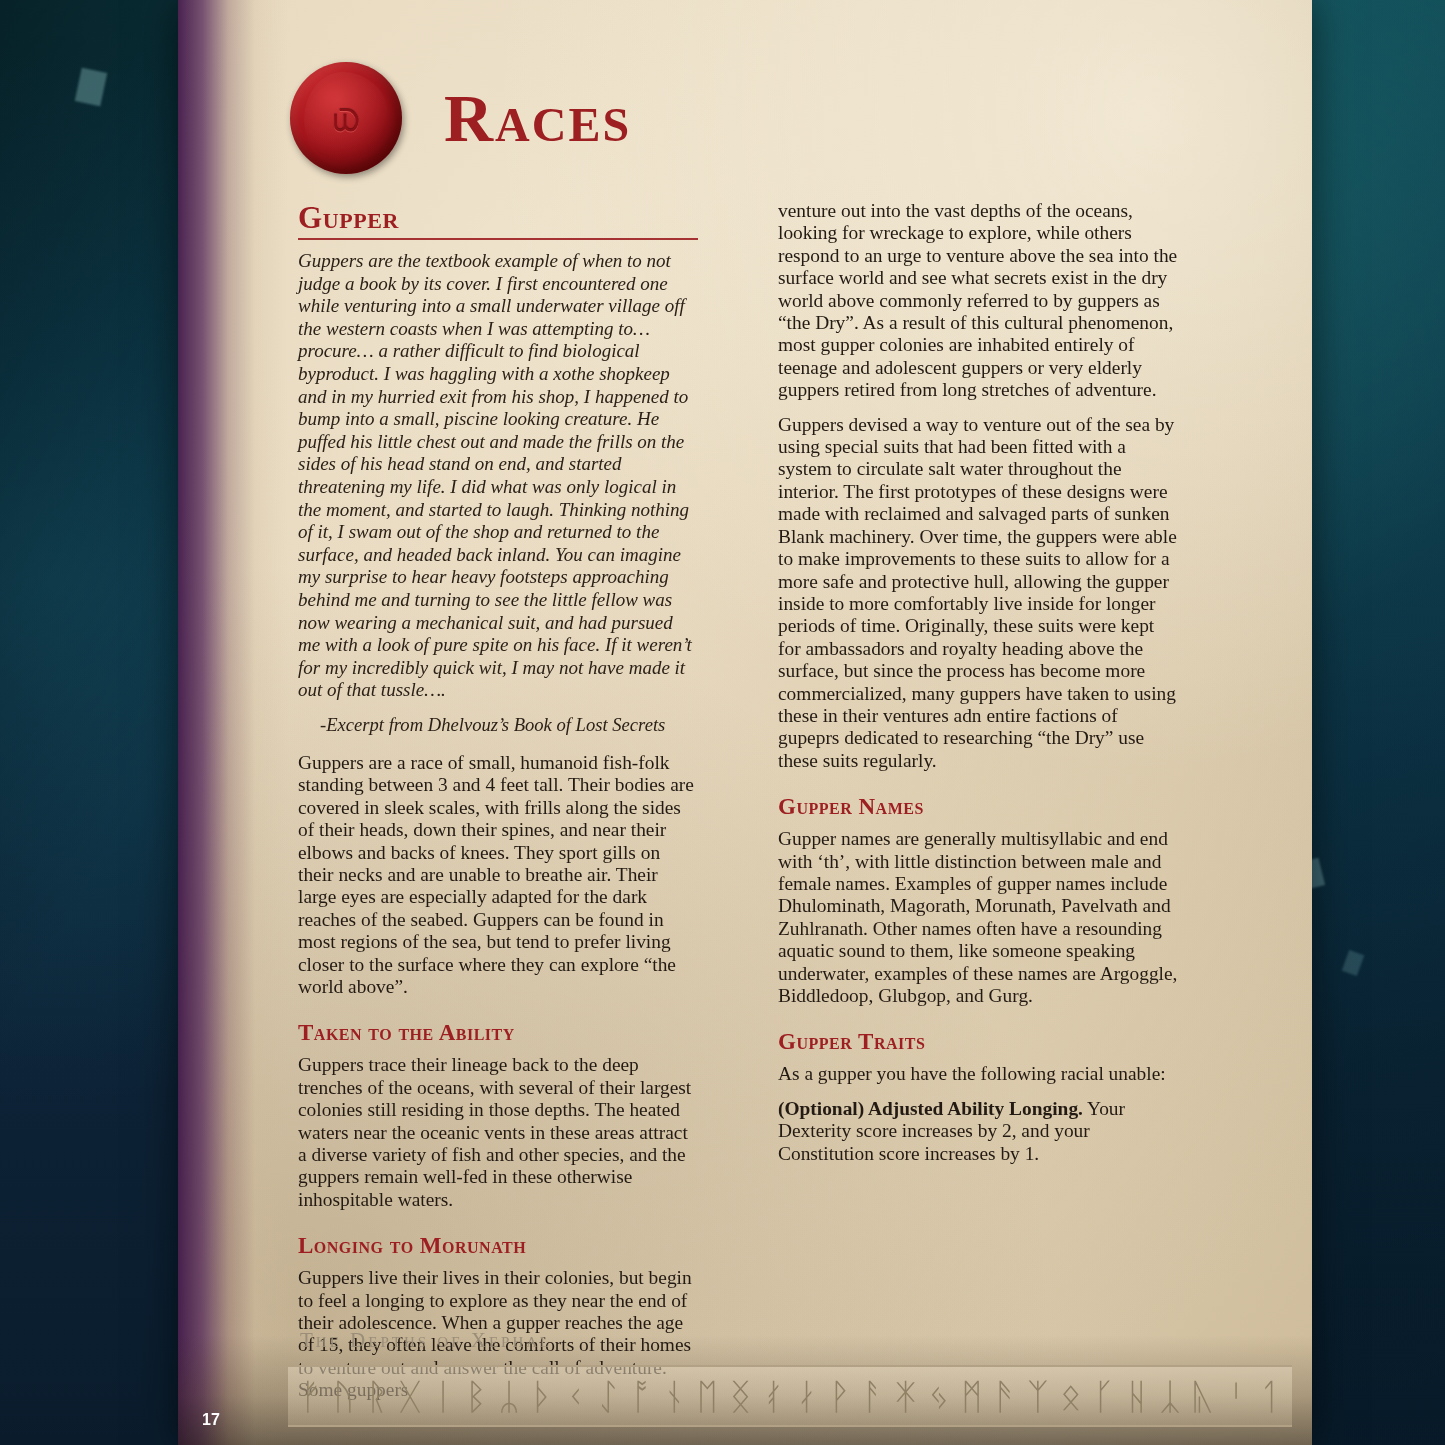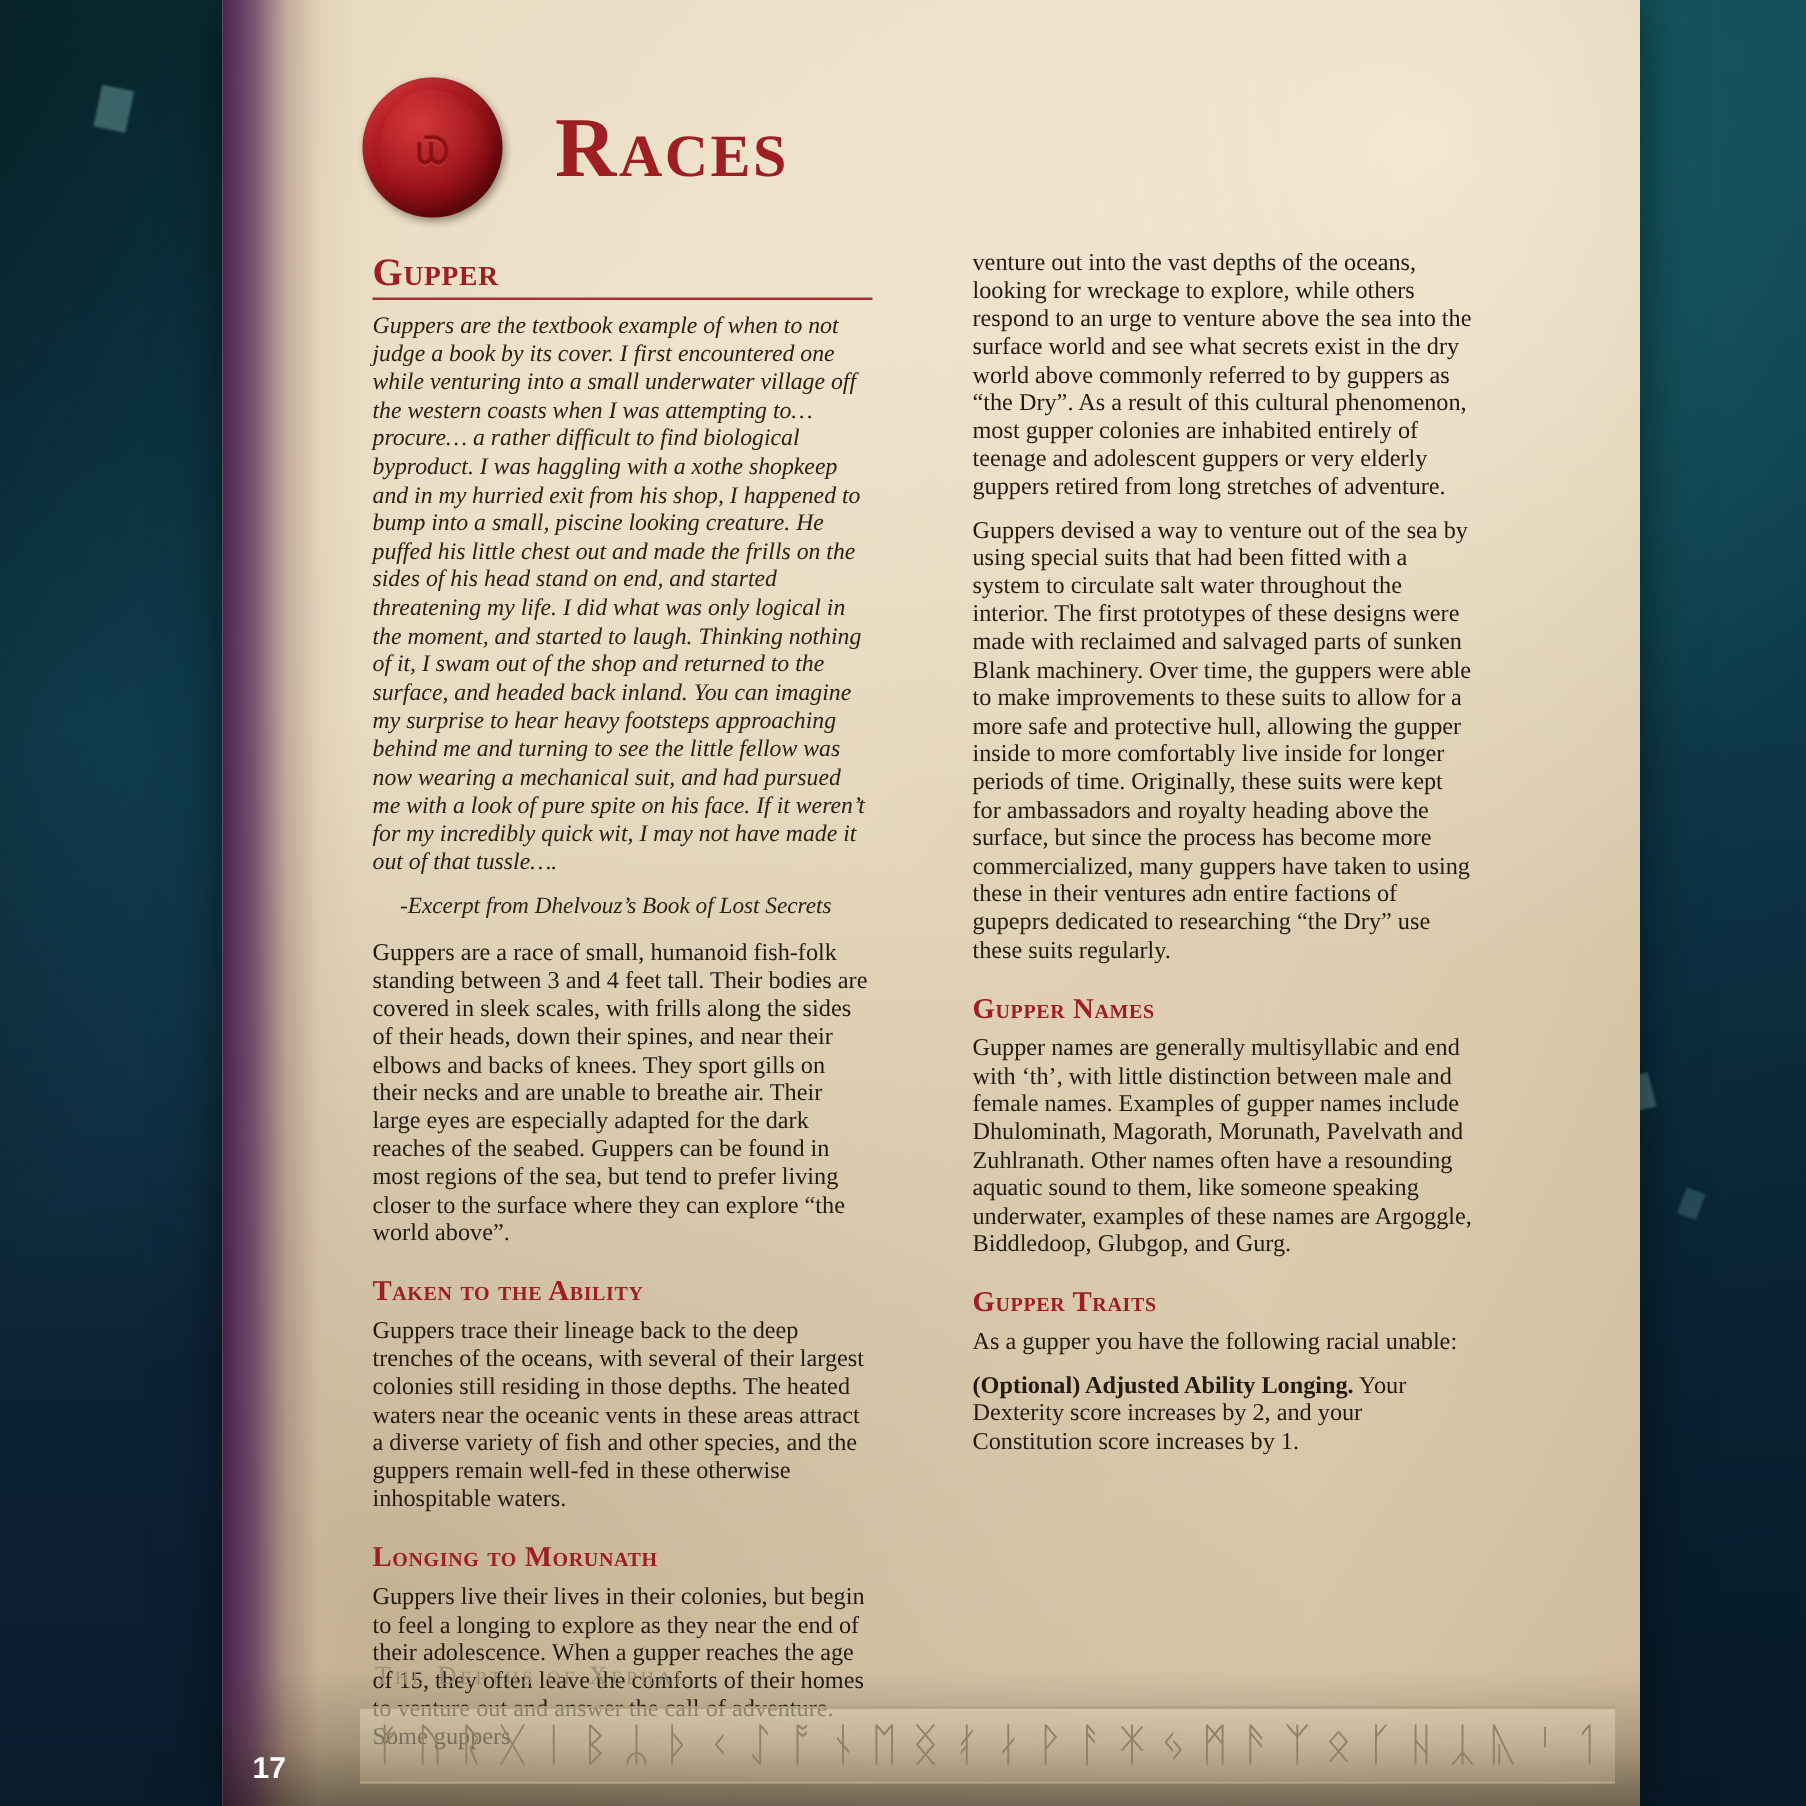--- a/index.html
+++ b/index.html
@@ -241,21 +241,21 @@
     font-size: 36px;
     color: #8f8165;
     overflow: hidden;
   }
   .page-number {
     position: absolute;
     left: 202px;
     bottom: 16px;
     font-family: "Liberation Sans", sans-serif;
     font-weight: bold;
-    font-size: 24px;
+    font-size: 16px;
     color: #ffffff;
   }
 </style>
 </head>
 <body>
 
 <div class="page-root">
   <div class="bg-streaks"></div>
   <div class="bg-dark-left"></div>
   <div class="bg-right-edge"></div>

